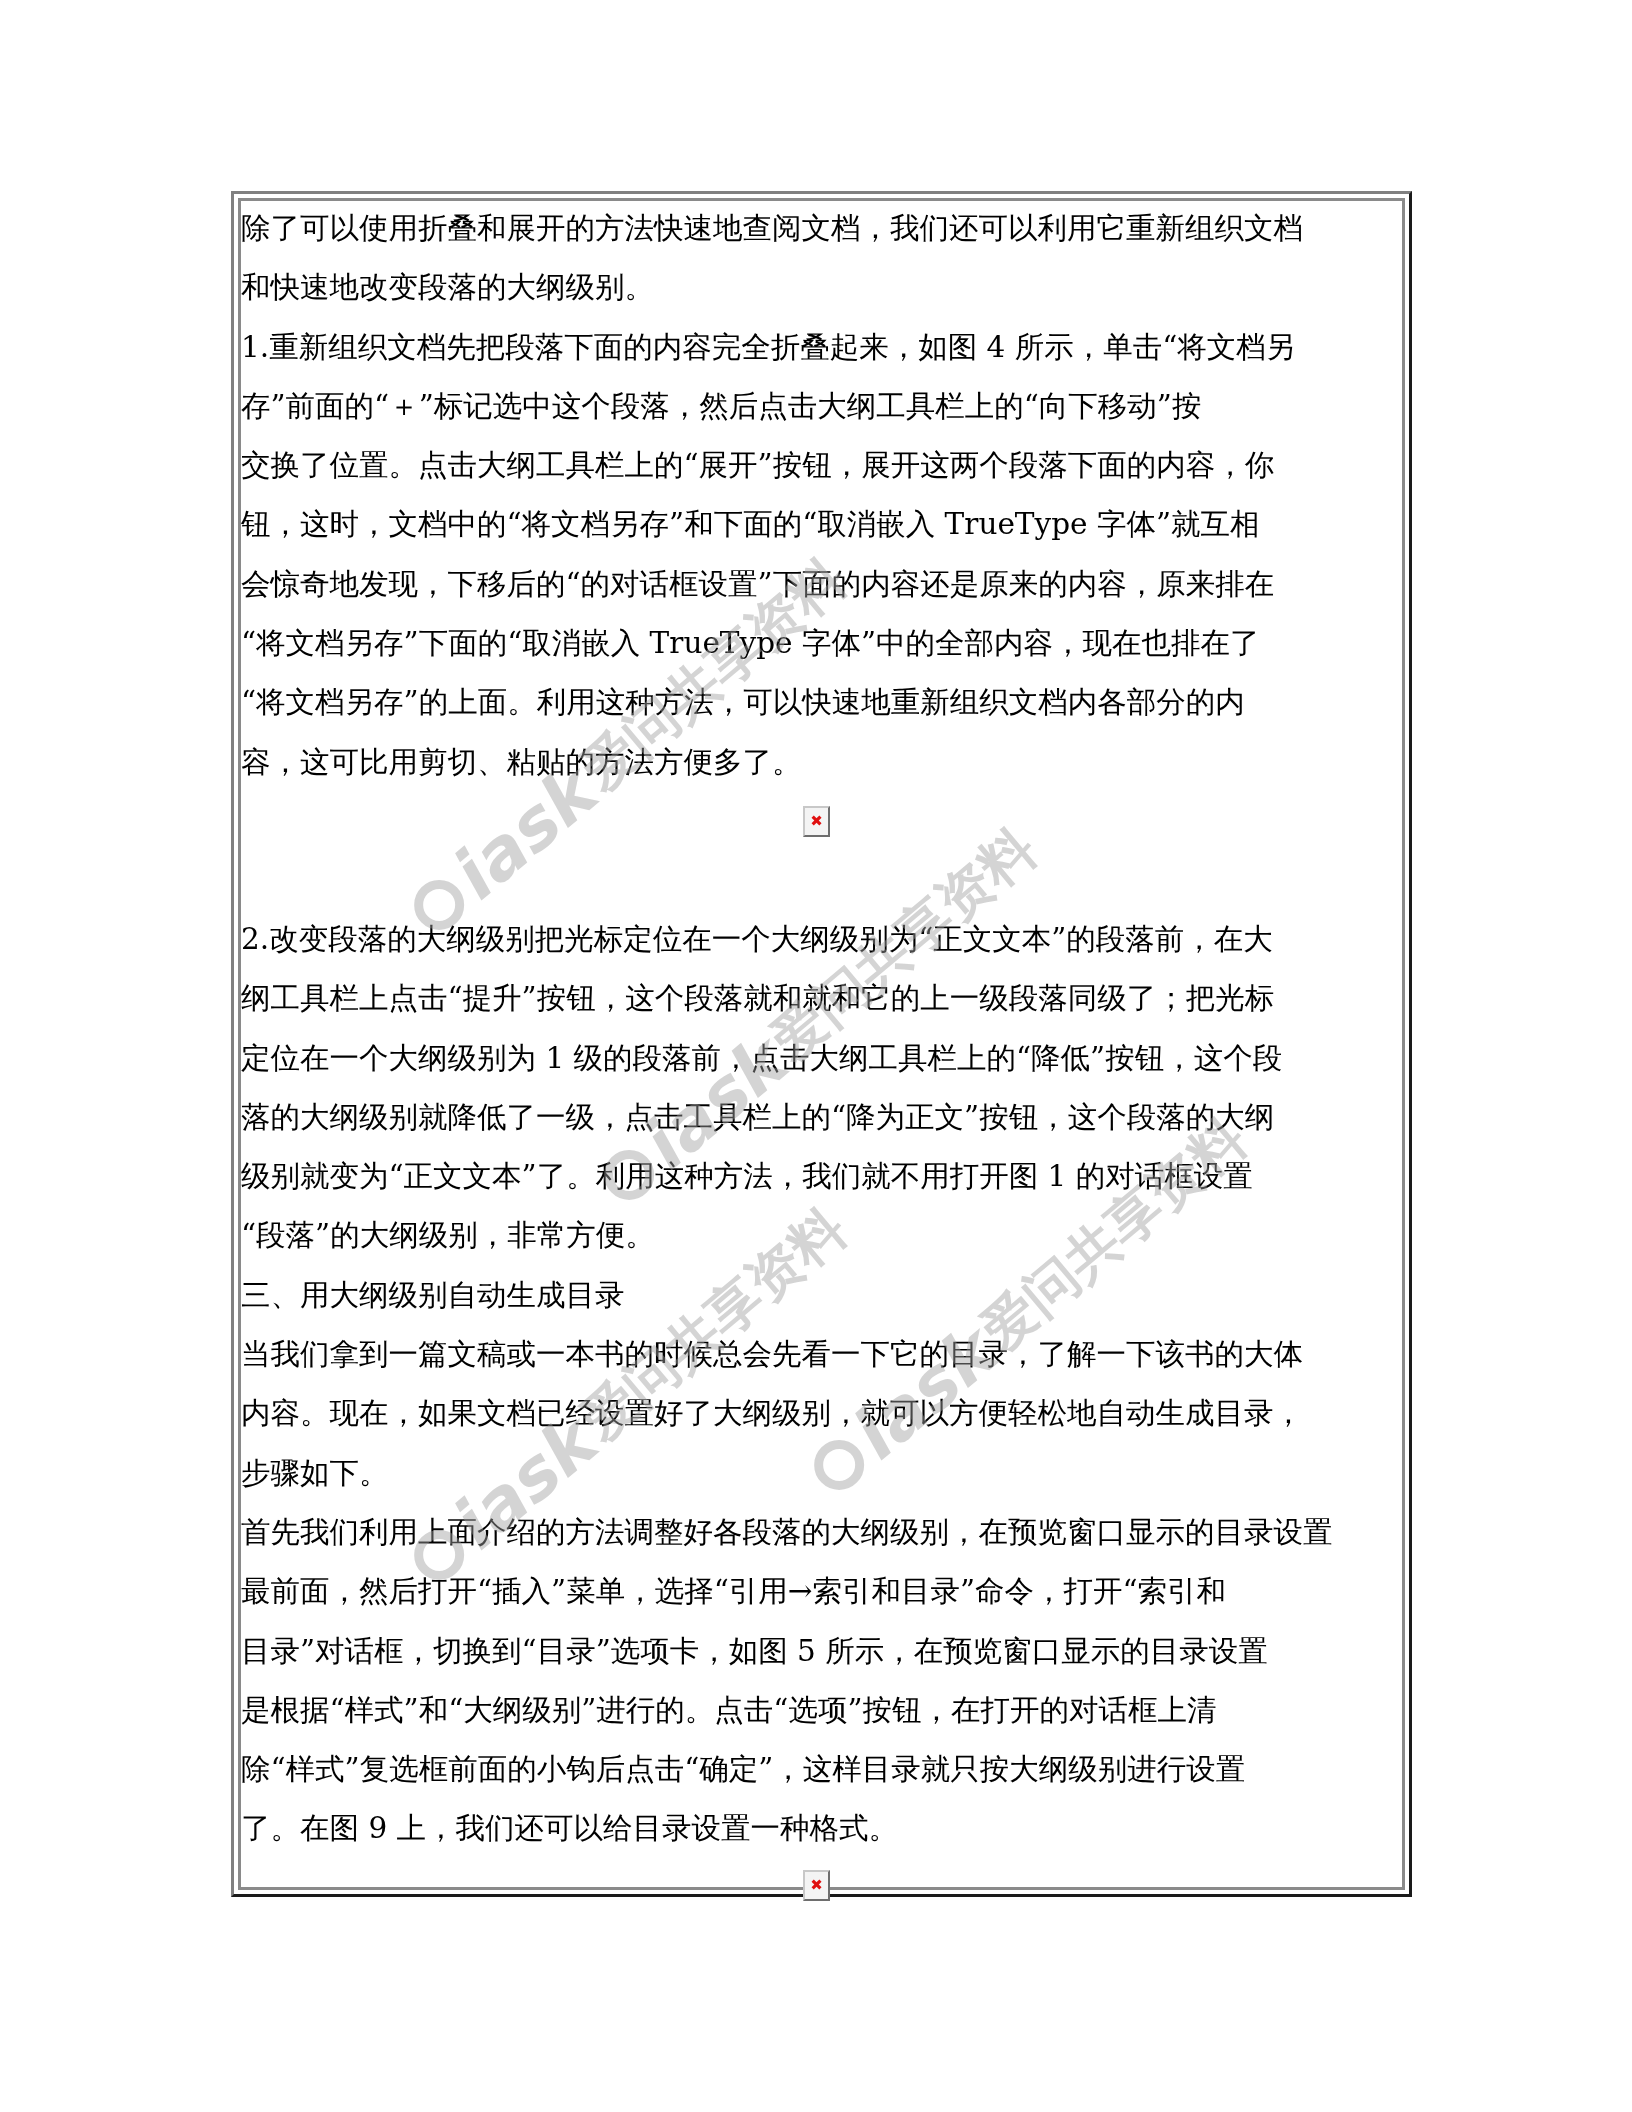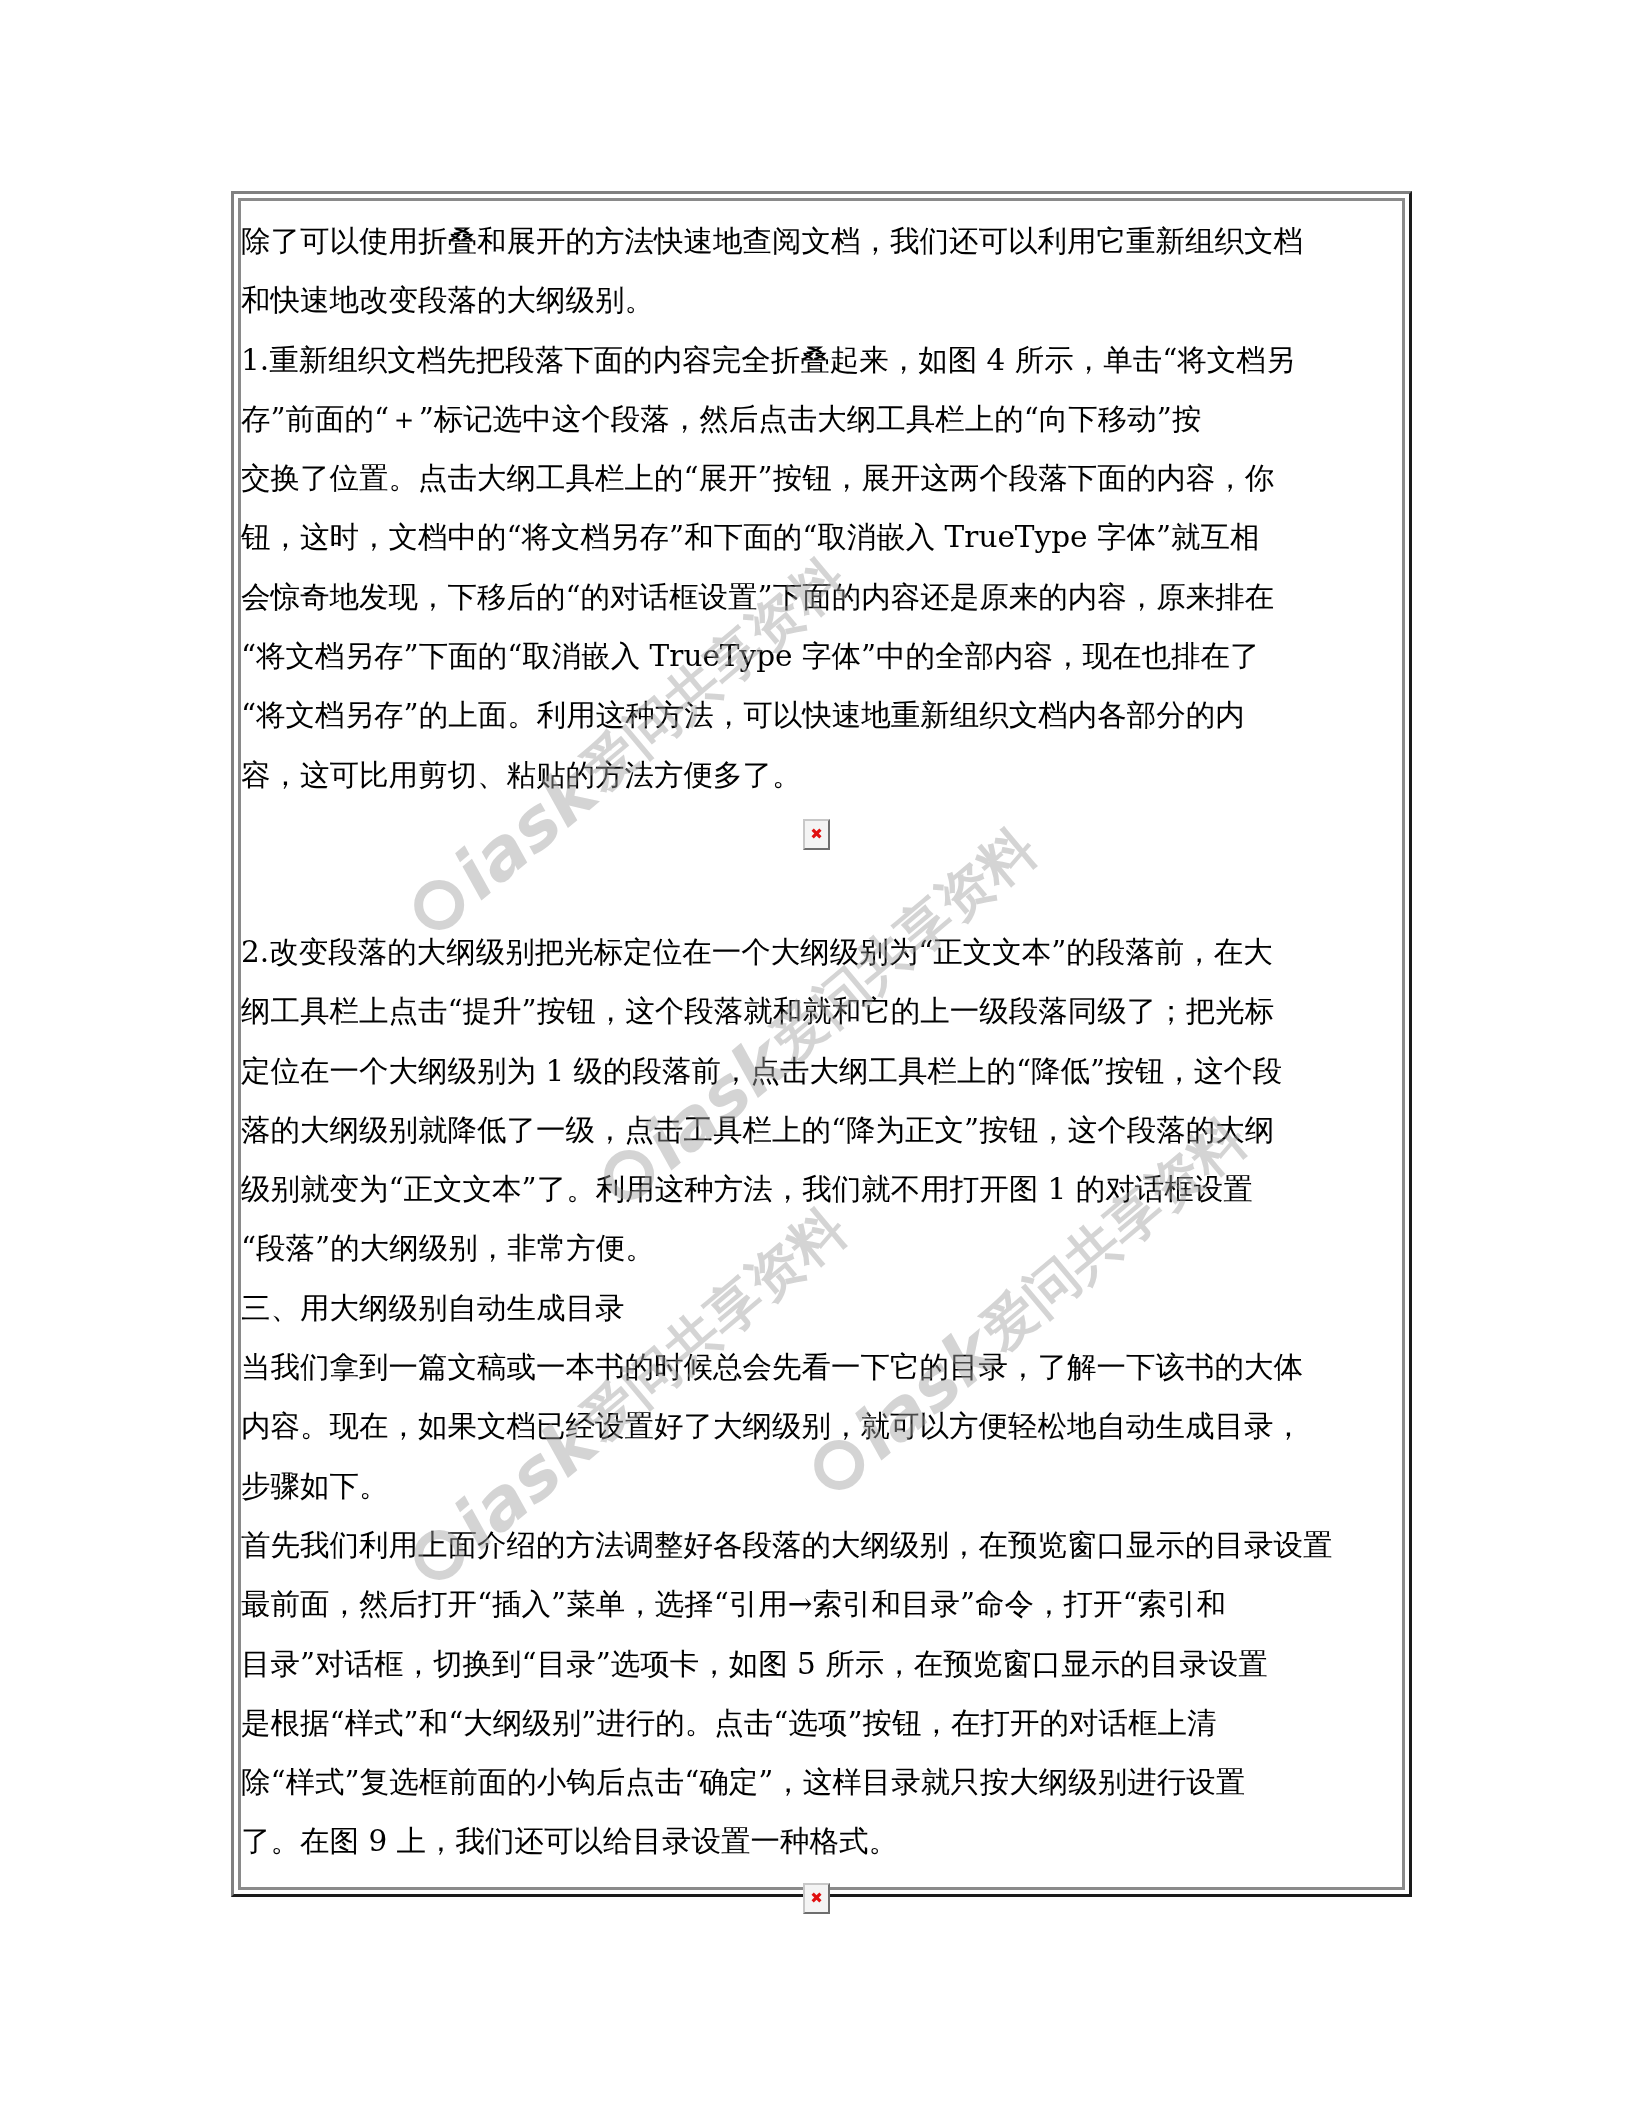--- a/index.html
+++ b/index.html
@@ -35,21 +35,21 @@
     bottom: 4px;
     box-sizing: border-box;
     border-top: 3px solid #8a8a8a;
     border-left: 3px solid #8a8a8a;
     border-right: 3px solid #8a8a8a;
     border-bottom: 3px solid #8a8a8a;
   }
   .content {
     position: absolute;
     left: 241px;
-    top: 212px;
+    top: 199px;
     width: 1140px;
     font-size: 29.5px;
     line-height: 59.3px;
     letter-spacing: 0px;
     z-index: 2;
   }
   .para {
     margin: 0;
     padding: 0;
     text-align: justify;

